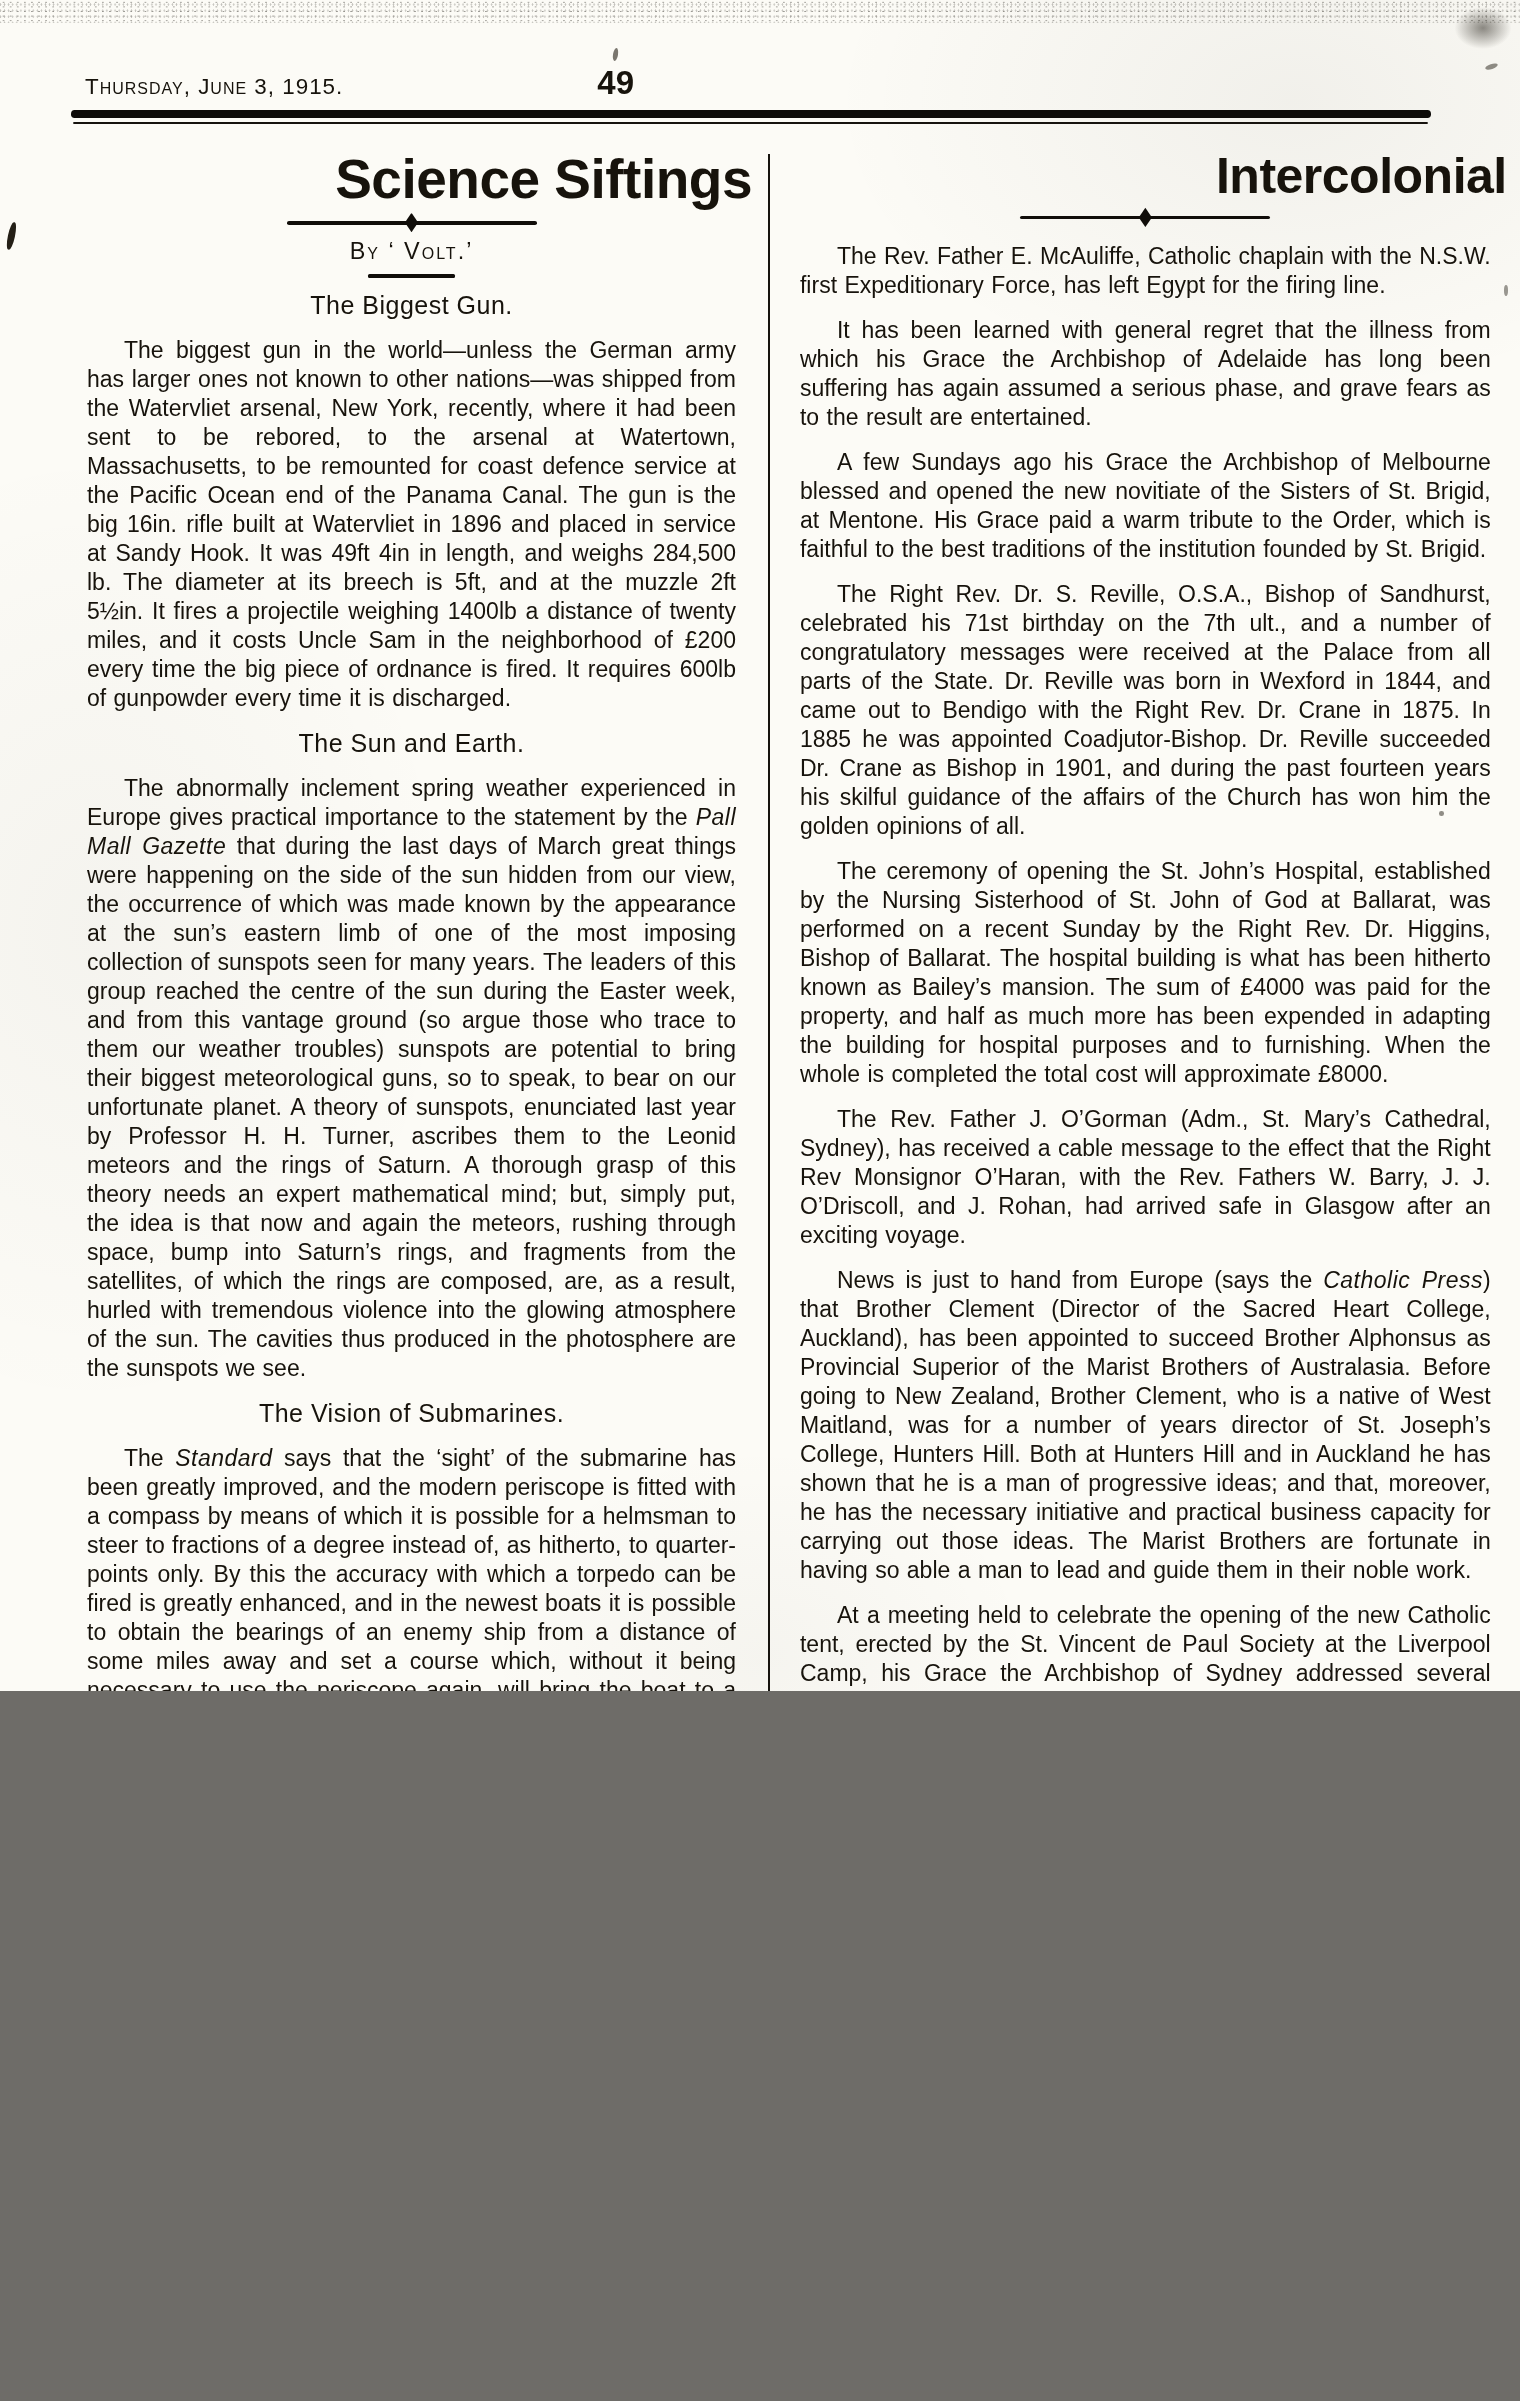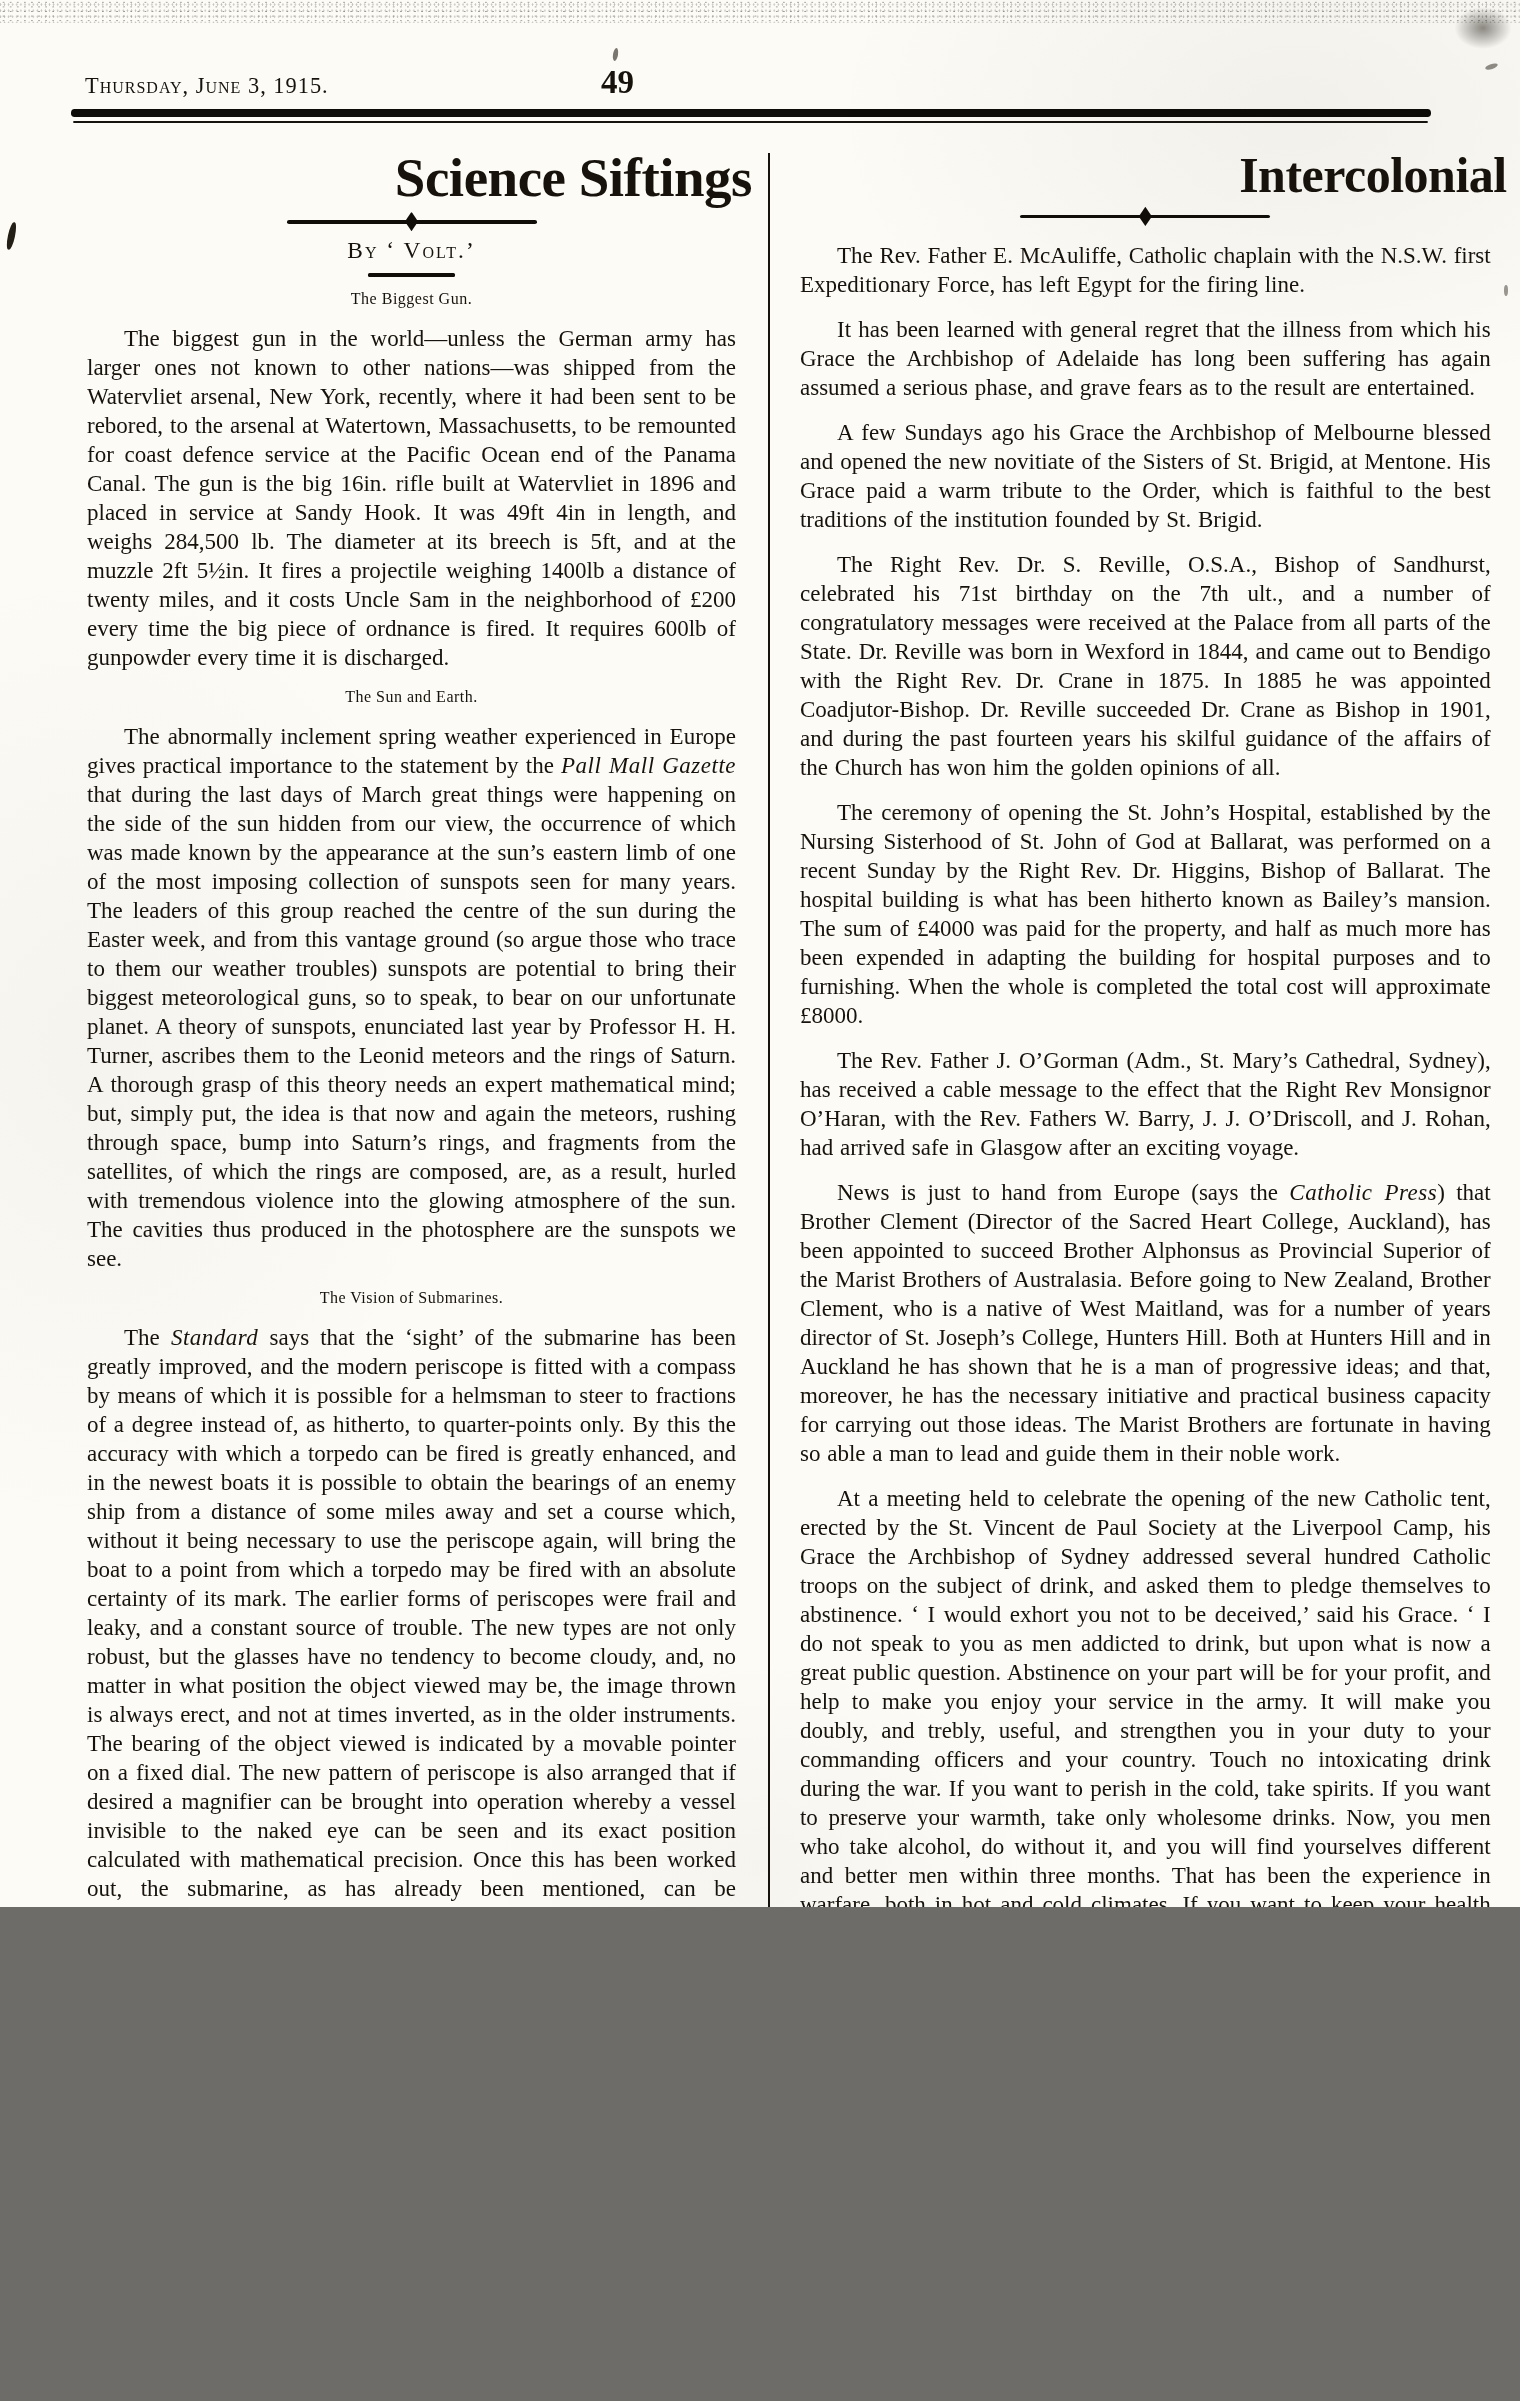--- a/index.html
+++ b/index.html
@@ -1,23 +1,23 @@
 <!DOCTYPE html>
 <html style="font-size:8.1px"><head>
 <meta charset="utf-8">
 <style>
   html,body{margin:0;padding:0;background:#6e6c68;}
   .page{
-    position:relative;width:1521px;height:1907px;overflow:hidden;
+    position:relative;width:1521px;height:1691px;overflow:hidden;
     background:#fcfbf6;
     background-image:
       radial-gradient(712px 458px at 85% 6%, rgba(40,36,26,.05), transparent 65%),
       radial-gradient(610px 813px at 6% 55%, rgba(40,36,26,.035), transparent 60%),
       radial-gradient(458px 356px at 50% 98%, rgba(40,36,26,.03), transparent 60%);
-    font-family:Liberation Serif, serif;color:#17130c;
+    font-family:Liberation Sans, sans-serif;color:#17130c;
   }
   .noise-strip{
     position:absolute;top:0;left:0;width:100%;height:23.4px;opacity:.5;
     background-image:
       radial-gradient(rgba(28,25,18,.85) 0.8px, transparent 1.2px),
       radial-gradient(rgba(28,25,18,.5) 0.6px, transparent 1px);
     background-size:7.1px 4.6px, 4.1px 6.1px;background-position:0 0,2.5px 1.5px;
   }
   .corner-blotch{position:absolute;right:0;top:0;width:76px;height:56px;
     background:radial-gradient(closest-side, rgba(30,26,18,.5), transparent 75%);}
@@ -36,21 +36,21 @@
   .col-right{flex:1;padding-right:5.1px;}
 
   .col-title{font-size:55px;line-height:1.02;font-weight:bold;text-align:right;letter-spacing:-0.5px;margin:0 0 7.1px 0;}
   .col-title.right{font-size:50px;}
   .ornament{position:relative;width:250px;height:17.3px;margin:3.1px auto 7.1px;}
   .ornament .bar{position:absolute;left:0;right:0;top:7.1px;height:3.6px;background:#100d09;border-radius:2px/50%;}
   .ornament .diamond{position:absolute;left:50%;top:50%;width:13.2px;height:19.3px;background:#100d09;
     transform:translate(-50%,-50%);clip-path:polygon(50% 0,100% 50%,50% 100%,0 50%);}
   .byline{text-align:center;font-variant:small-caps;font-size:23.4px;letter-spacing:2px;margin:2px 0 9.2px;}
   .byline-rule{width:87px;height:3.1px;background:#100d09;margin:0 auto 5.1px;border-radius:1.5px/50%;}
-  .subhead{text-align:center;font-size:16px;font-weight:normal;letter-spacing:0.5px;margin:13.2px 0 12.2px;}
+  .subhead{text-align:center;font-size:25px;font-weight:normal;letter-spacing:0.5px;margin:13.2px 0 12.2px;}
   p.body{font-size:23px;line-height:29px;text-align:justify;text-indent:37px;margin:16px;word-spacing:1px;}
   p.body i{letter-spacing:0.5px;}
   .ad-rules{width:245px;margin:18.3px auto 12.2px;}
   .ad-rule-thick{height:7.1px;background:#0e0c09;border-radius:3.1px/50%;}
   .ad-rule-thin{height:2.5px;background:#16130e;margin-top:5.1px;border-radius:1.5px/50%;}
   p.advert{font-size:23.4px;line-height:29.5px;font-weight:bold;text-align:justify;text-indent:37px;margin:12px;word-spacing:1px;}
 </style>
 </head>
 <body>
 

